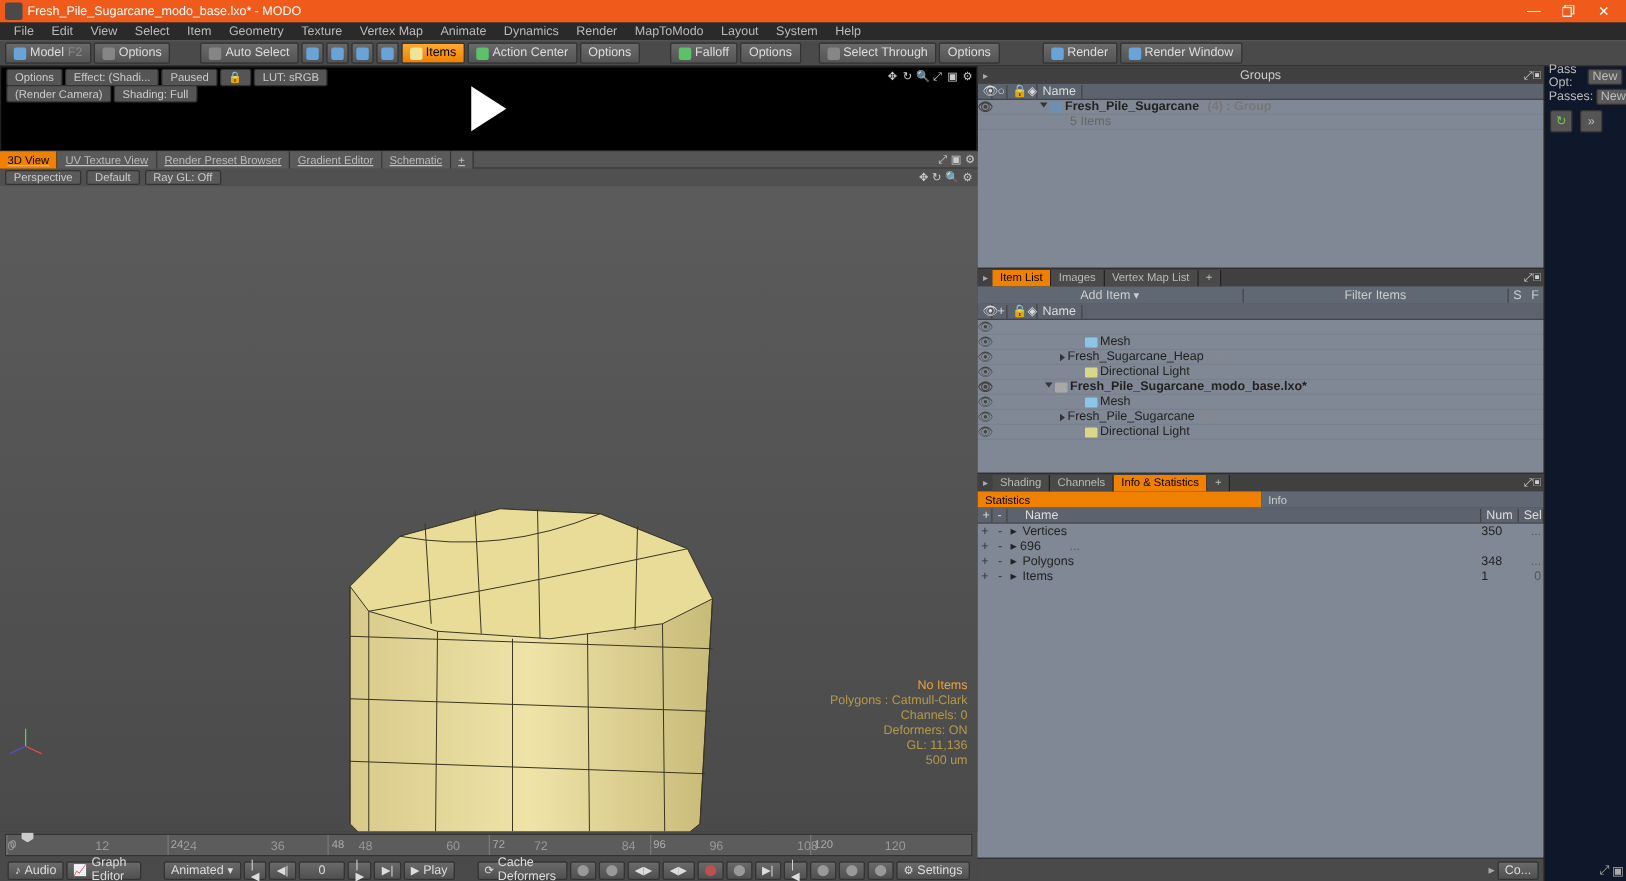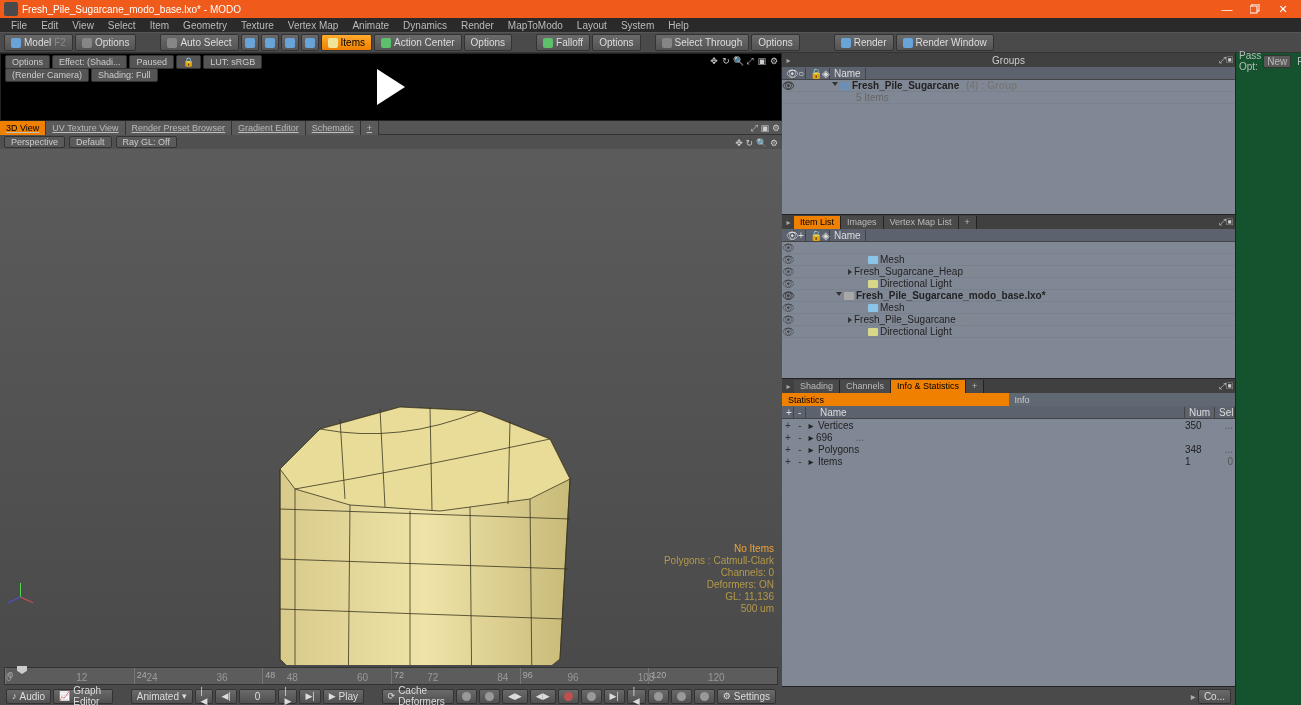--- a/index.html
+++ b/index.html
@@ -101,21 +101,21 @@
 .statsbar{height:13px;display:flex;}
 .statsbar .s{flex:1;padding:0 6px;display:flex;align-items:center;font-size:9px;cursor:pointer;}
 .statsbar .s.a{background:#f08000;color:#000;}
 .statsbar .s.b{background:#606874;color:#ccc;}
 .statrow{height:12px;display:flex;align-items:center;font-size:9px;color:#222;}
 .statrow .pm{width:12px;text-align:center;color:#333;cursor:pointer;}
 .statrow .tri{width:10px;text-align:center;}
 .statrow .nm{flex:1;padding-left:2px;}
 .statrow .num{width:30px;text-align:left;padding-right:2px;}
 .statrow .sel{width:20px;text-align:right;padding-right:2px;color:#555;}
-.rightslim{width:66px;background:#14532d;display:flex;border-left:1px solid #222;}
+.rightslim{width:66px;background:#0f172a;display:flex;flex-direction:column;border-left:1px solid #222;}
 .rightslim .rrow{height:16px;display:flex;align-items:center;padding:0 3px;gap:2px;font-size:9px;color:#bbb;}
 .rightslim .rbtn{padding:0 3px;background:#5a5a5a;border:1px solid #333;border-radius:2px;cursor:pointer;}
 .rightslim .ricon{width:18px;height:18px;display:flex;align-items:center;justify-content:center;border:1px solid #333;border-radius:2px;background:#555;color:#7cc060;cursor:pointer;margin:2px;}
 .rowgrp{display:flex;padding:1px 2px;gap:2px;}
 .addbar{height:14px;background:#606874;display:flex;align-items:center;}
 .addbar .ab{flex:1;text-align:center;font-size:9px;color:#ccc;border-right:1px solid #444;cursor:pointer;}
 .cy{position:absolute;left:250px;top:230px;}
 </style>
 </head>
 <body>
@@ -439,20 +439,26 @@
       <span class="ltools">
               <span>▸</span>
             </span>
       <span style="width:10px"></span>
       <span class="tab active">Item List</span>
       <span class="tab">Images</span>
       <span class="tab">Vertex Map List</span>
       <span class="tab">+</span>
       <div class="rtools"><span>⤢</span><span>▣</span></div>
     </div>
+    <div class="addbar">
+      <div class="ab"><span>Add Item</span> ▾</div>
+      <div class="ab"><span>Filter Items</span></div>
+      <div style="width:14px;text-align:center;color:#ccc;cursor:pointer">S</div>
+      <div style="width:14px;text-align:center;color:#ccc;cursor:pointer">F</div>
+    </div>
     <div class="colhead">
       <span class="c" style="width:12px">👁</span>
             <span class="c" style="width:12px">+</span>
             <span class="c" style="width:12px">🔒</span>
             <span class="c" style="width:12px">◈</span>
       <span class="c">Name</span>
     </div>
     <div class="panelbody" id="il-rows">
             <div class="row">
               <span class="eye">👁</span>

